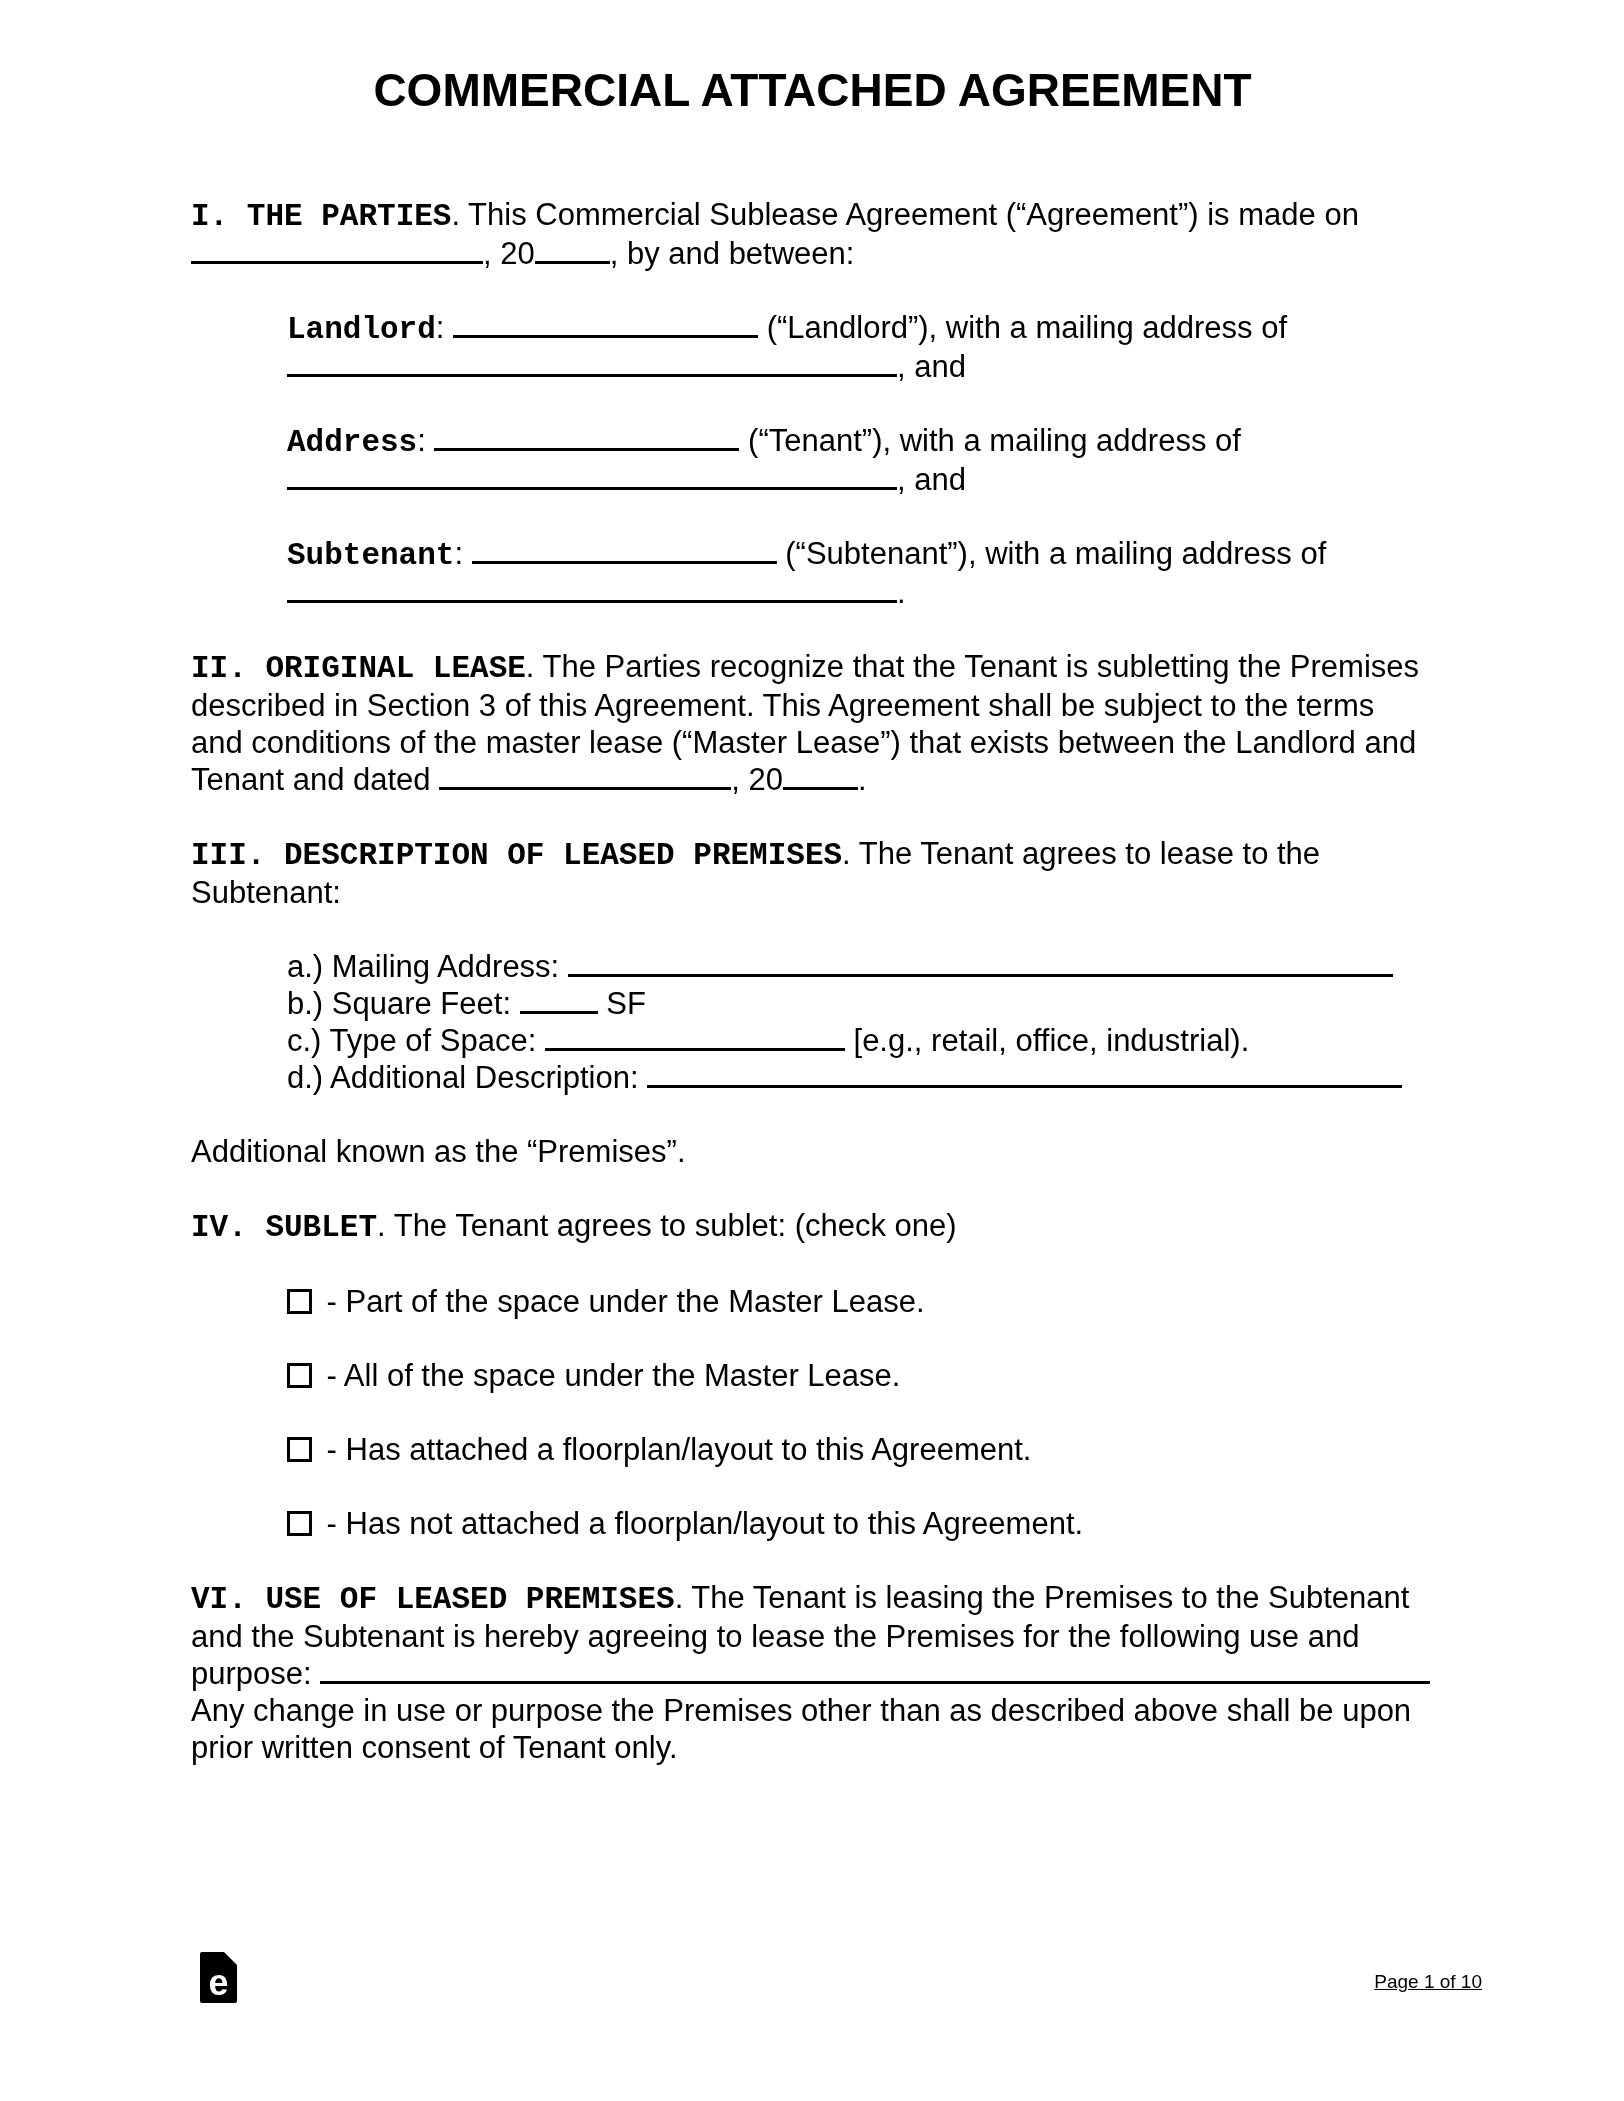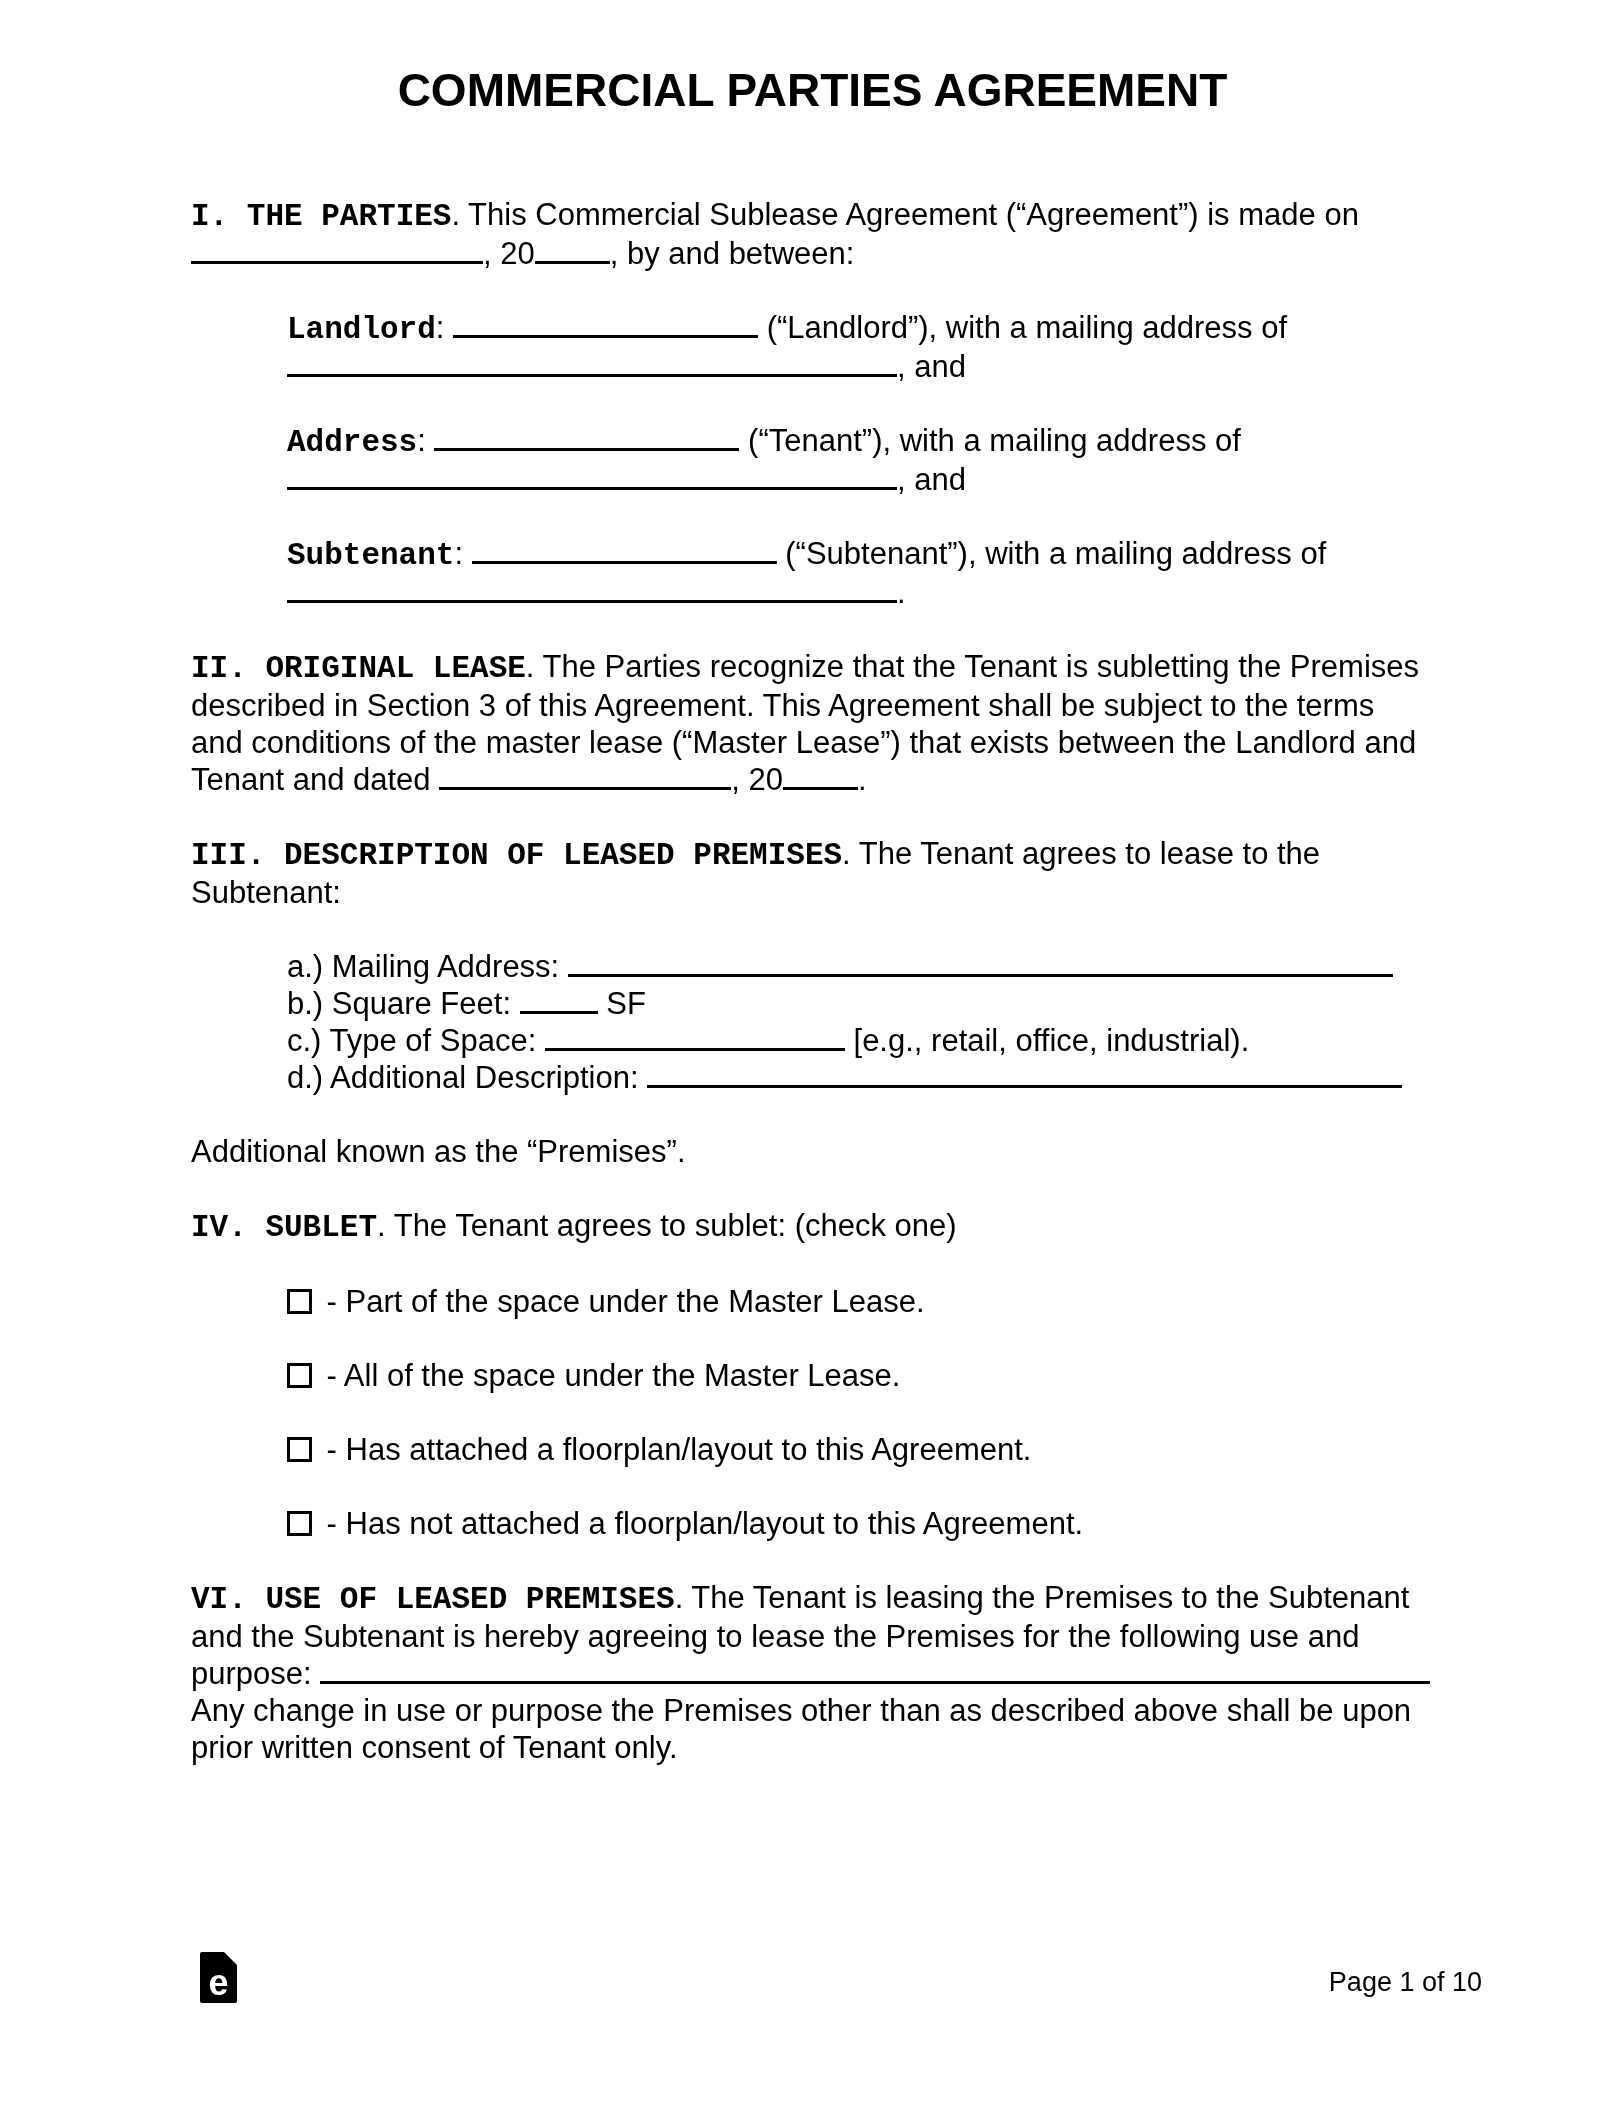--- a/index.html
+++ b/index.html
@@ -75,31 +75,32 @@
     text-align: center;
     color: #ffffff;
     font-size: 36px;
     font-weight: 700;
     line-height: 1;
   }
   .page-num {
     position: absolute;
     top: 1966px;
     right: 142px;
-    font-size: 27px;
+    font-size: 19px;
     line-height: 32px;
+    text-decoration: underline;
   }
 </style>
 </head>
 <body>
 
 <div class="page">
   <div class="content">
 
-    <h1 class="title">COMMERCIAL PARTIES AGREEMENT</h1>
+    <h1 class="title">COMMERCIAL ATTACHED AGREEMENT</h1>
 
     <p class="para"><strong>I. THE PARTIES</strong><span>. This Commercial Sublease Agreement (“Agreement”) is made on </span><span class="blank b-date"></span><span>, 20</span><span class="blank b-year"></span><span>, by and between:</span></p>
 
     <p class="para indent"><strong>Landlord</strong><span>: </span><span class="blank b-name"></span><span> (“Landlord”), with a mailing address of </span><span class="blank b-addr"></span><span>, and</span></p>
 
     <p class="para indent"><strong>Address</strong><span>: </span><span class="blank b-name"></span><span> (“Tenant”), with a mailing address of </span><span class="blank b-addr"></span><span>, and</span></p>
 
     <p class="para indent"><strong>Subtenant</strong><span>: </span><span class="blank b-name"></span><span> (“Subtenant”), with a mailing address of </span><span class="blank b-addr"></span><span>.</span></p>
 
 

